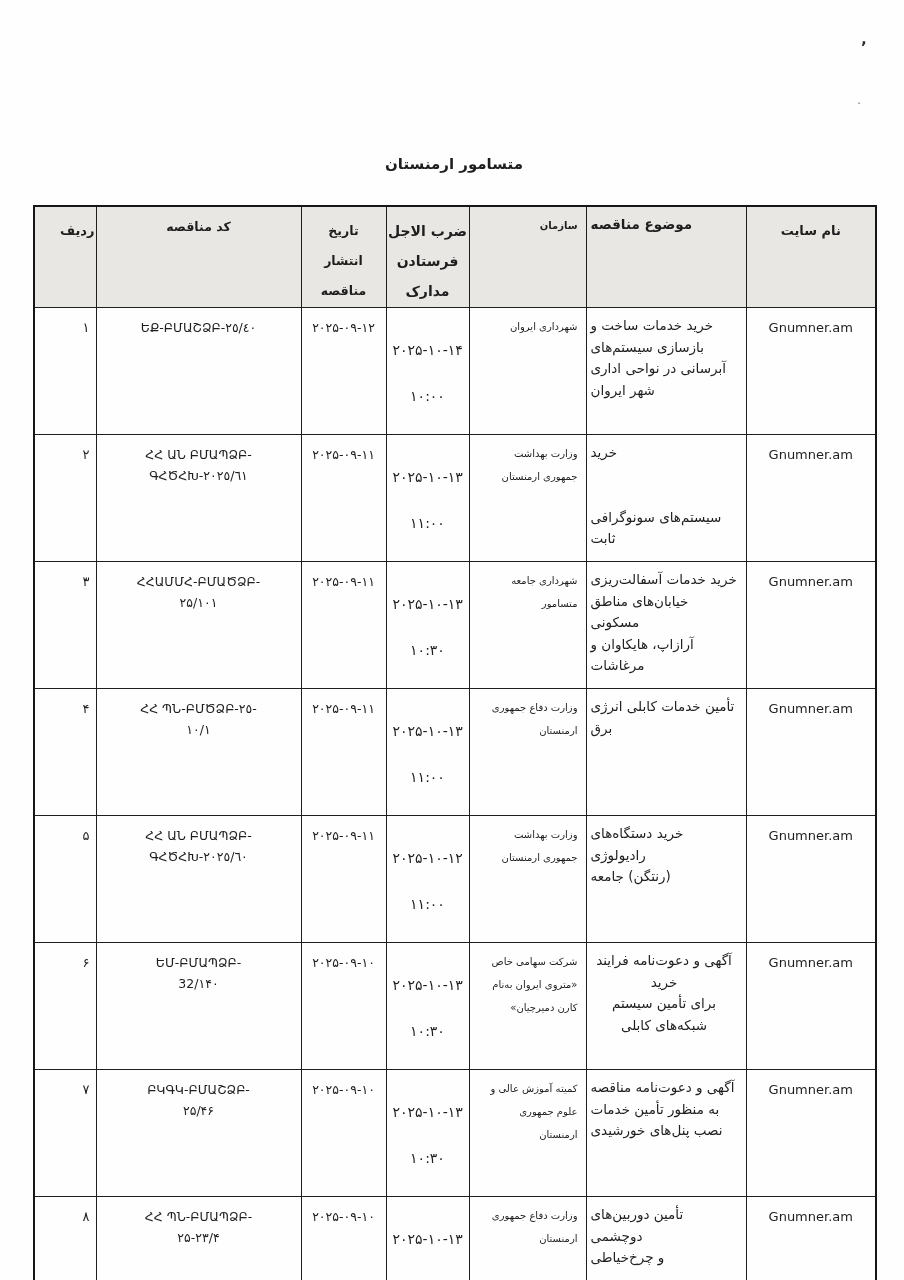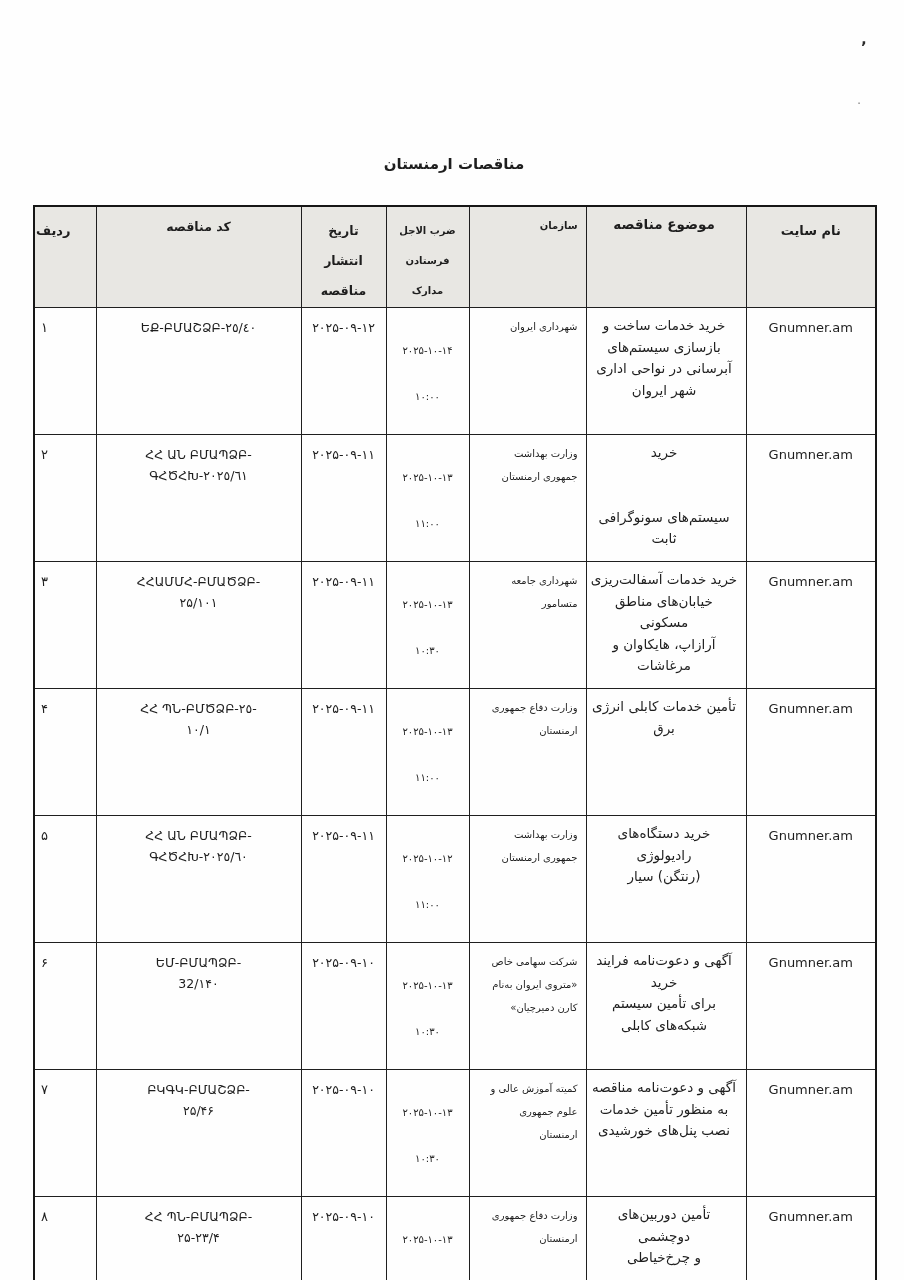--- a/index.html
+++ b/index.html
@@ -23,27 +23,27 @@
   th,td{
     border:1.6px solid #1f1f1f;
     vertical-align:top;white-space:pre-line;overflow:hidden;
   }
   thead tr{height:88px;}
   thead th{
     background:#e8e7e3;font-weight:bold;font-size:14px;
     text-align:center;direction:rtl;padding-top:10px;line-height:30px;
   }
   td{font-size:13.5px;line-height:21px;padding:4px 6px;}
-  .col-no{text-align:left;font-size:13px;padding-top:9px;direction:ltr;}
+  .col-no{text-align:right;font-size:13px;padding-top:9px;direction:ltr;}
   .col-code{text-align:center;direction:ltr;font-size:12.5px;line-height:21px;padding-top:9px;margin-left:24px;}
   .col-pub{text-align:center;direction:ltr;font-size:12.5px;padding-top:9px;}
-  .col-deadline{text-align:center;direction:ltr;font-size:10px;padding-top:9px;}
+  .col-deadline{text-align:center;direction:ltr;font-size:14px;padding-top:9px;}
   .col-deadline div{line-height:25px;}
   .col-org{direction:rtl;text-align:right;padding:7px 8px 4px 4px;line-height:23px;font-size:10px;}
-  .col-subject{direction:rtl;text-align:center;padding:7px 8px 4px 4px;line-height:21.5px;font-size:13.5px;}
+  .col-subject{direction:rtl;text-align:left;padding:7px 8px 4px 4px;line-height:21.5px;font-size:13.5px;}
   .col-site{text-align:center;direction:ltr;font-size:13px;padding-top:9px;margin-left:34px;}
   tbody tr:nth-child(1){height:95px;}
   tbody tr:nth-child(2){height:78px;}
   tbody tr:nth-child(3){height:64px;}
   tbody tr:nth-child(4){height:62px;}
   tbody tr:nth-child(5){height:58px;}
   tbody tr:nth-child(6){height:88px;}
   tbody tr:nth-child(7){height:70px;}
   tbody tr:nth-child(8){height:52px;}
   tbody tr:nth-child(9){height:96px;}
@@ -55,21 +55,21 @@
   tbody tr:nth-child(11) .col-org{text-align:center;}
 </style>
 </head>
 <body>
 
 <div class="page">
 
   <span class="stray m1">٬</span>
   <span class="stray m2">.</span>
 
-  <h1 class="title">مناقصات ارمنستان</h1>
+  <h1 class="title">متسامور ارمنستان</h1>
 
   <table class="tenders">
     <colgroup>
       <col style="width:62px">
       <col style="width:205px">
       <col style="width:85px">
       <col style="width:83px">
       <col style="width:117px">
       <col style="width:160px">
       <col style="width:130px">
@@ -162,21 +162,21 @@
     <td class="col-code">ՀՀ ԱՆ ԲՄԱՊՁԲ-
 ԳՀԾՀԽ-٢٠٢٥/٦٠</td>
     <td class="col-pub">۲۰۲۵-۰۹-۱۱</td>
     <td class="col-deadline">
       <div>۲۰۲۵-۱۰-۱۲</div>
       <div>۱۱:۰۰</div>
     </td>
     <td class="col-org">وزارت بهداشت
 جمهوری ارمنستان</td>
     <td class="col-subject">خرید دستگاه‌های رادیولوژی
-(رنتگن) سیار</td>
+(رنتگن) جامعه</td>
     <td class="col-site">Gnumner.am</td>
   </tr>
 
   <tr>
     <td class="col-no">۶</td>
     <td class="col-code">ԵՄ-ԲՄԱՊՁԲ-
 32/۱۴۰</td>
     <td class="col-pub">۲۰۲۵-۰۹-۱۰</td>
     <td class="col-deadline">
       <div>۲۰۲۵-۱۰-۱۳</div>

